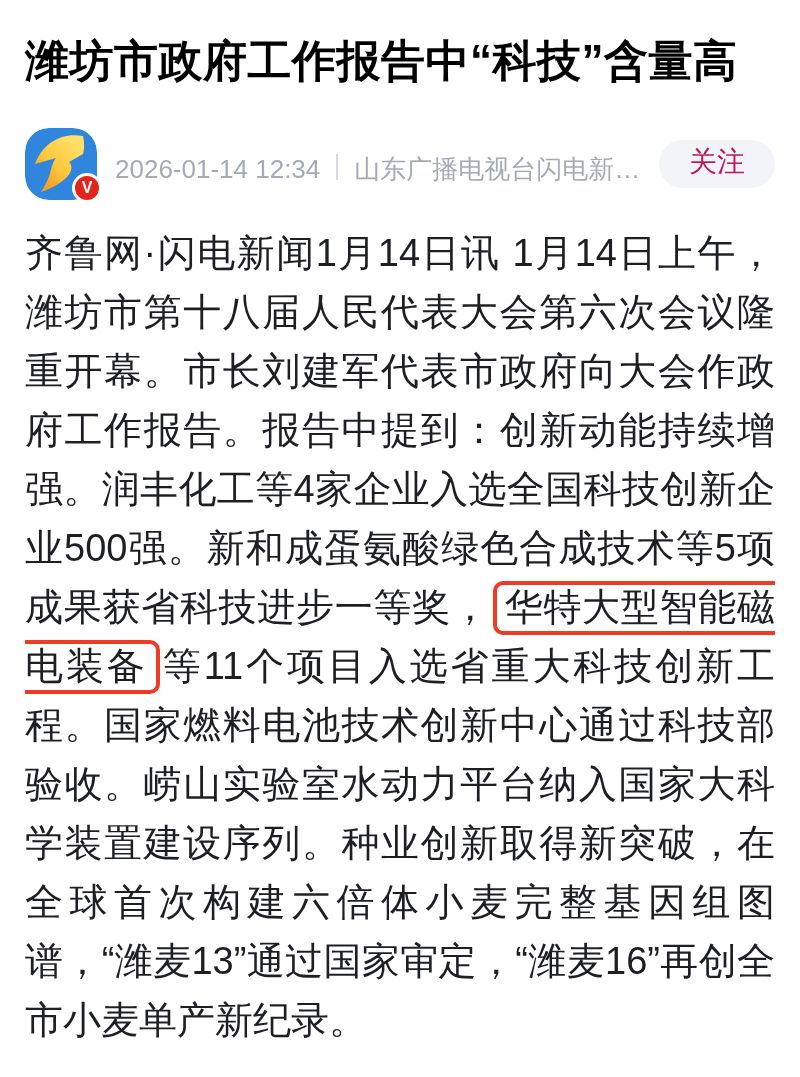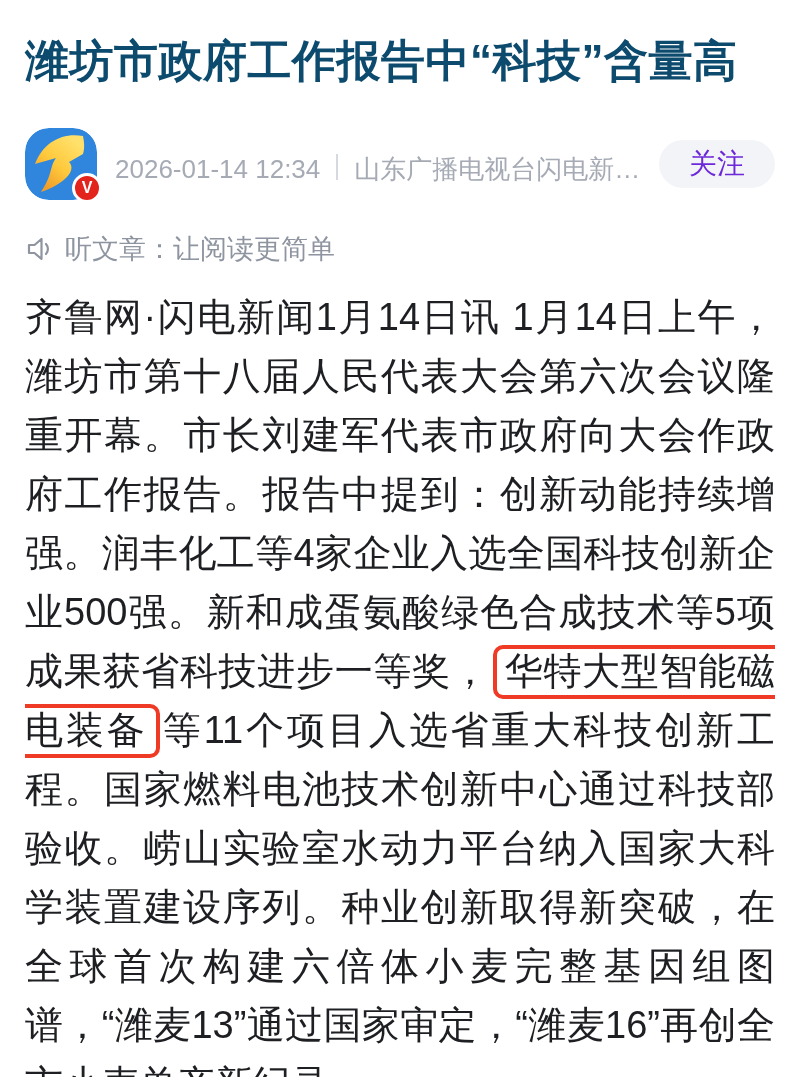--- a/index.html
+++ b/index.html
@@ -13,21 +13,21 @@
     position: relative;
     width: 800px; height: 1077px;
     padding: 0 25px;
     background: #ffffff;
   }
   .article-title {
     margin-top: 36px;
     font-size: 44px;
     line-height: 50px;
     font-weight: 700;
-    color: #0c4a6e;
+    color: #000000;
     letter-spacing: 0.5px;
     white-space: nowrap;
   }
   
   .source-row {
     margin-top: 42px;
     display: flex;
     align-items: center;
   }
   .logo-wrap {
@@ -87,25 +87,25 @@
     text-overflow: ellipsis;
   }
   .follow-btn {
     flex: 0 0 auto;
     margin-left: 16px;
     height: 48px;
     padding: 0 30px;
     border: none;
     border-radius: 24px;
     background: #f2f4f8;
-    color: #6d28d9;
+    color: #be185d;
     font-size: 28px;
     font-weight: 500;
     line-height: 48px;
-    font-family: Liberation Sans, sans-serif;
+    font-family: Liberation Mono, monospace;
     cursor: pointer;
   }
   
   .listen-row {
     margin-top: 34px;
     display: flex;
     align-items: center;
     color: #8e95a0;
     cursor: pointer;
   }
@@ -158,23 +158,16 @@
     <div class="source-info">
       <div class="source-meta">
         <span>2026-01-14 12:34</span>
         <span class="meta-divider"></span>
         <span class="source-publisher">山东广播电视台闪电新闻客户...</span>
       </div>
     </div>
     <button class="follow-btn">关注</button>
   </div>
 
-  <div class="listen-row">
-    <svg width="30" height="30" viewBox="0 0 30 30" fill="none" xmlns="http://www.w3.org/2000/svg">
-      <path d="M4 11 L9.5 11 L16.5 5 L16.5 25 L9.5 19 L4 19 Z" stroke="#8e95a0" stroke-width="2.2" stroke-linejoin="round" fill="none"></path>
-      <path d="M21 10 A7.5 7.5 0 0 1 21 20" stroke="#8e95a0" stroke-width="2.2" stroke-linecap="round" fill="none"></path>
-    </svg>
-    <span class="listen-label">听文章：让阅读更简单</span>
-  </div>
 
   <p class="article-body"><span>齐鲁网·闪电新闻1月14日讯 1月14日上午，潍坊市第十八届人民代表大会第六次会议隆重开幕。市长刘建军代表市政府向大会作政府工作报告。报告中提到：创新动能持续增强。润丰化工等4家企业入选全国科技创新企业500强。新和成蛋氨酸绿色合成技术等5项成果获省科技进步一等奖，</span><span class="highlight-box">华特大型智能磁电装备</span><span>等11个项目入选省重大科技创新工程。国家燃料电池技术创新中心通过科技部验收。崂山实验室水动力平台纳入国家大科学装置建设序列。种业创新取得新突破，在全球首次构建六倍体小麦完整基因组图谱，“潍麦13”通过国家审定，“潍麦16”再创全市小麦单产新纪录。</span></p>
 
 </div>
 
 </body></html>

